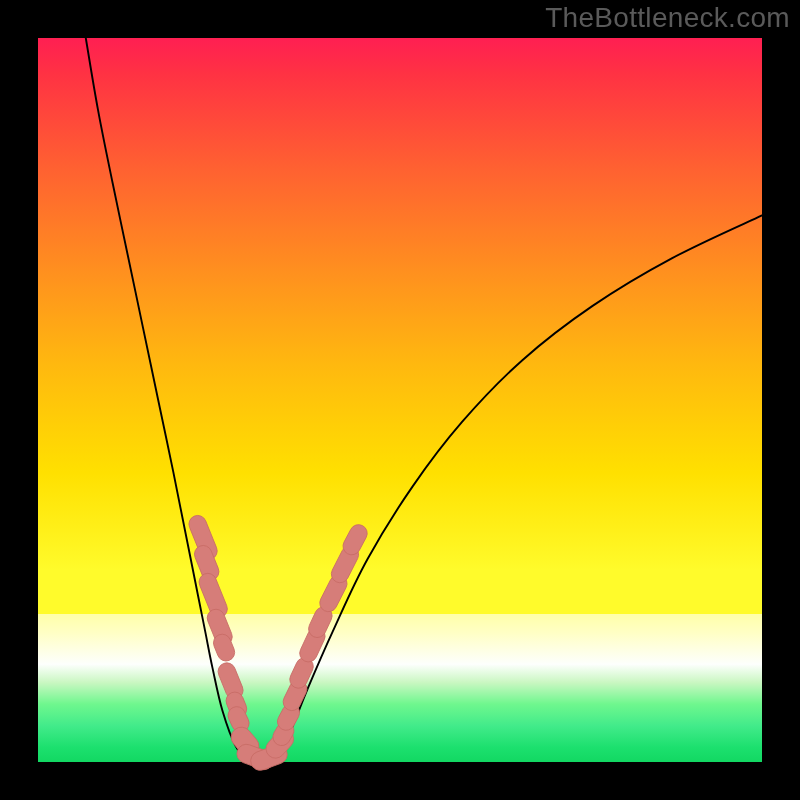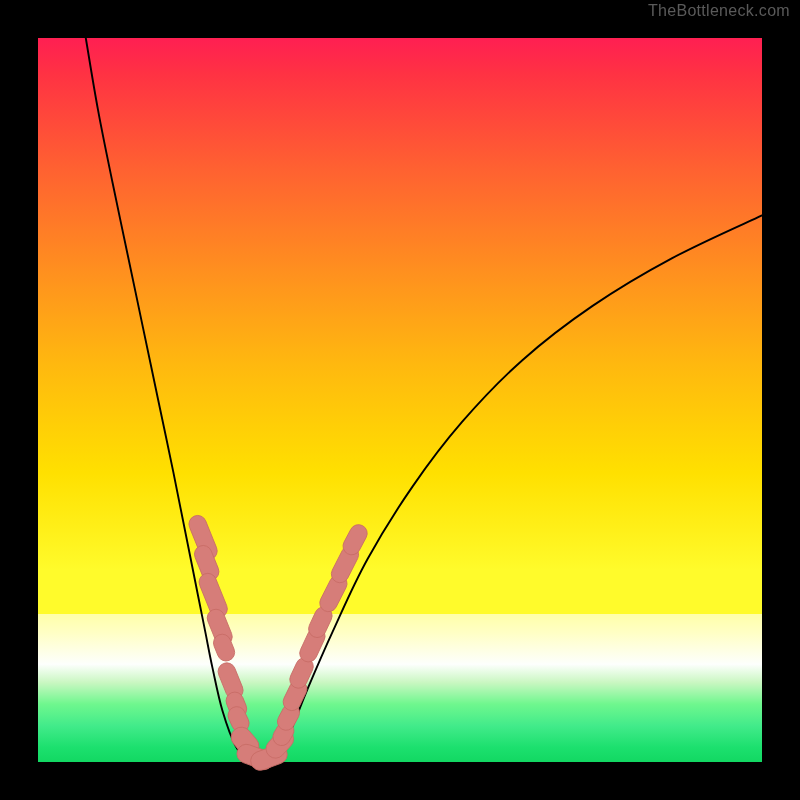--- a/index.html
+++ b/index.html
@@ -49,21 +49,21 @@
     top: 0;
     width: 724px;
     height: 724px;
     overflow: visible;
   }
   .watermark {
     position: absolute;
     top: 2px;
     right: 10px;
     color: #5a5a5a;
-    font-size: 16px;
+    font-size: 28px;
     font-weight: 500;
     letter-spacing: 0.3px;
   }
 </style>
 </head>
 <body>
 
 <div class="outer">
   <div class="watermark">TheBottleneck.com</div>
   <div class="plot-area">

